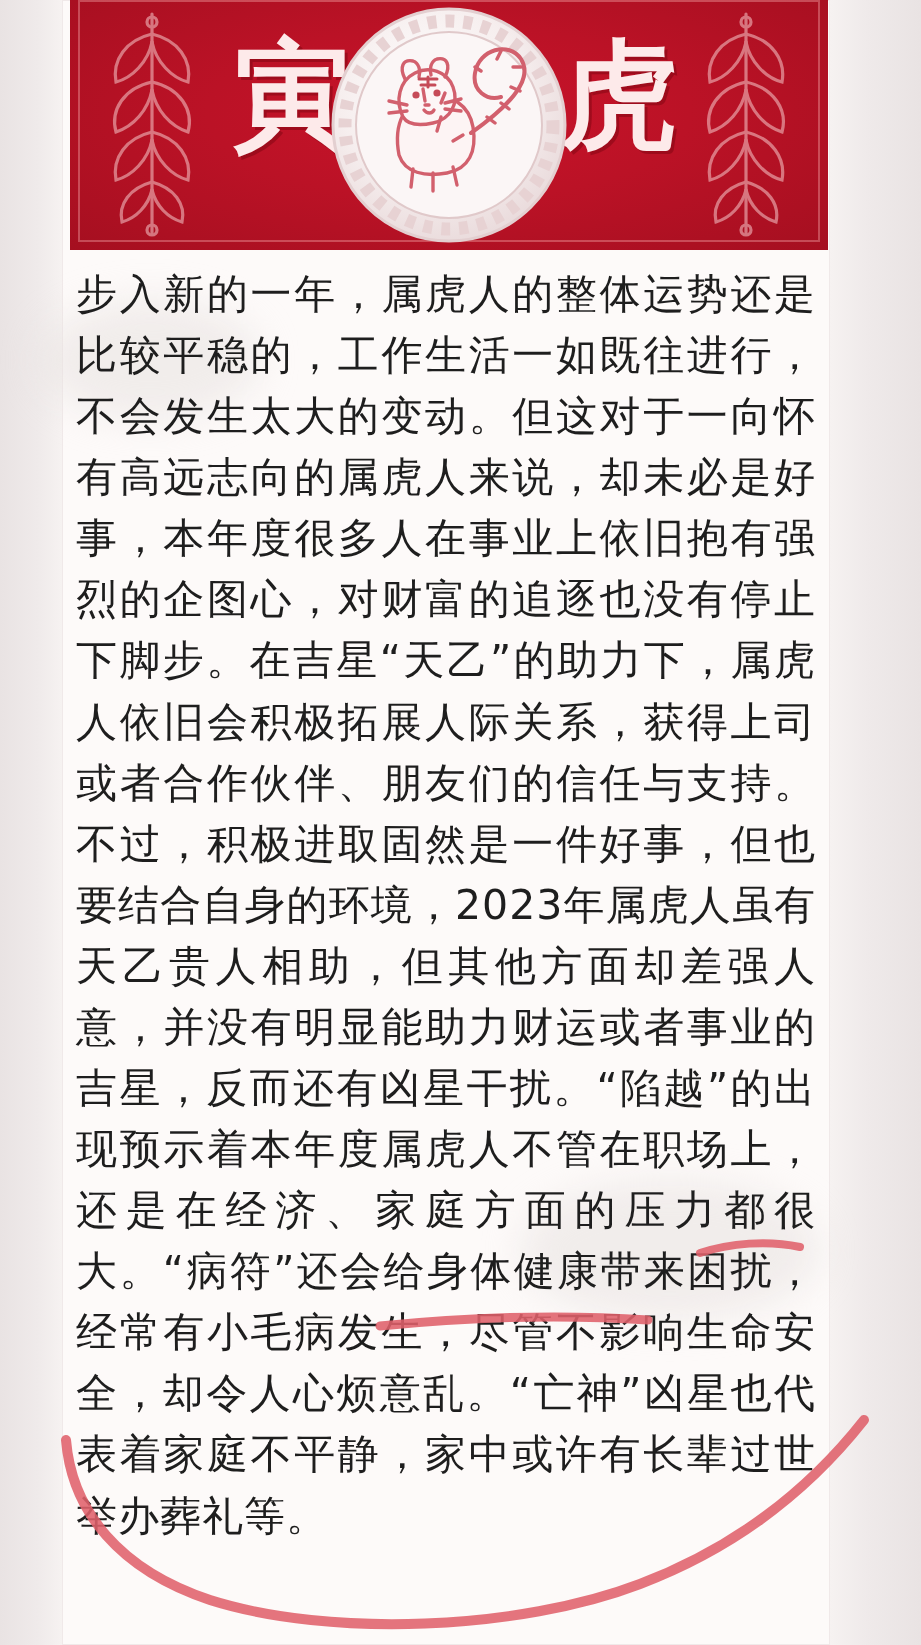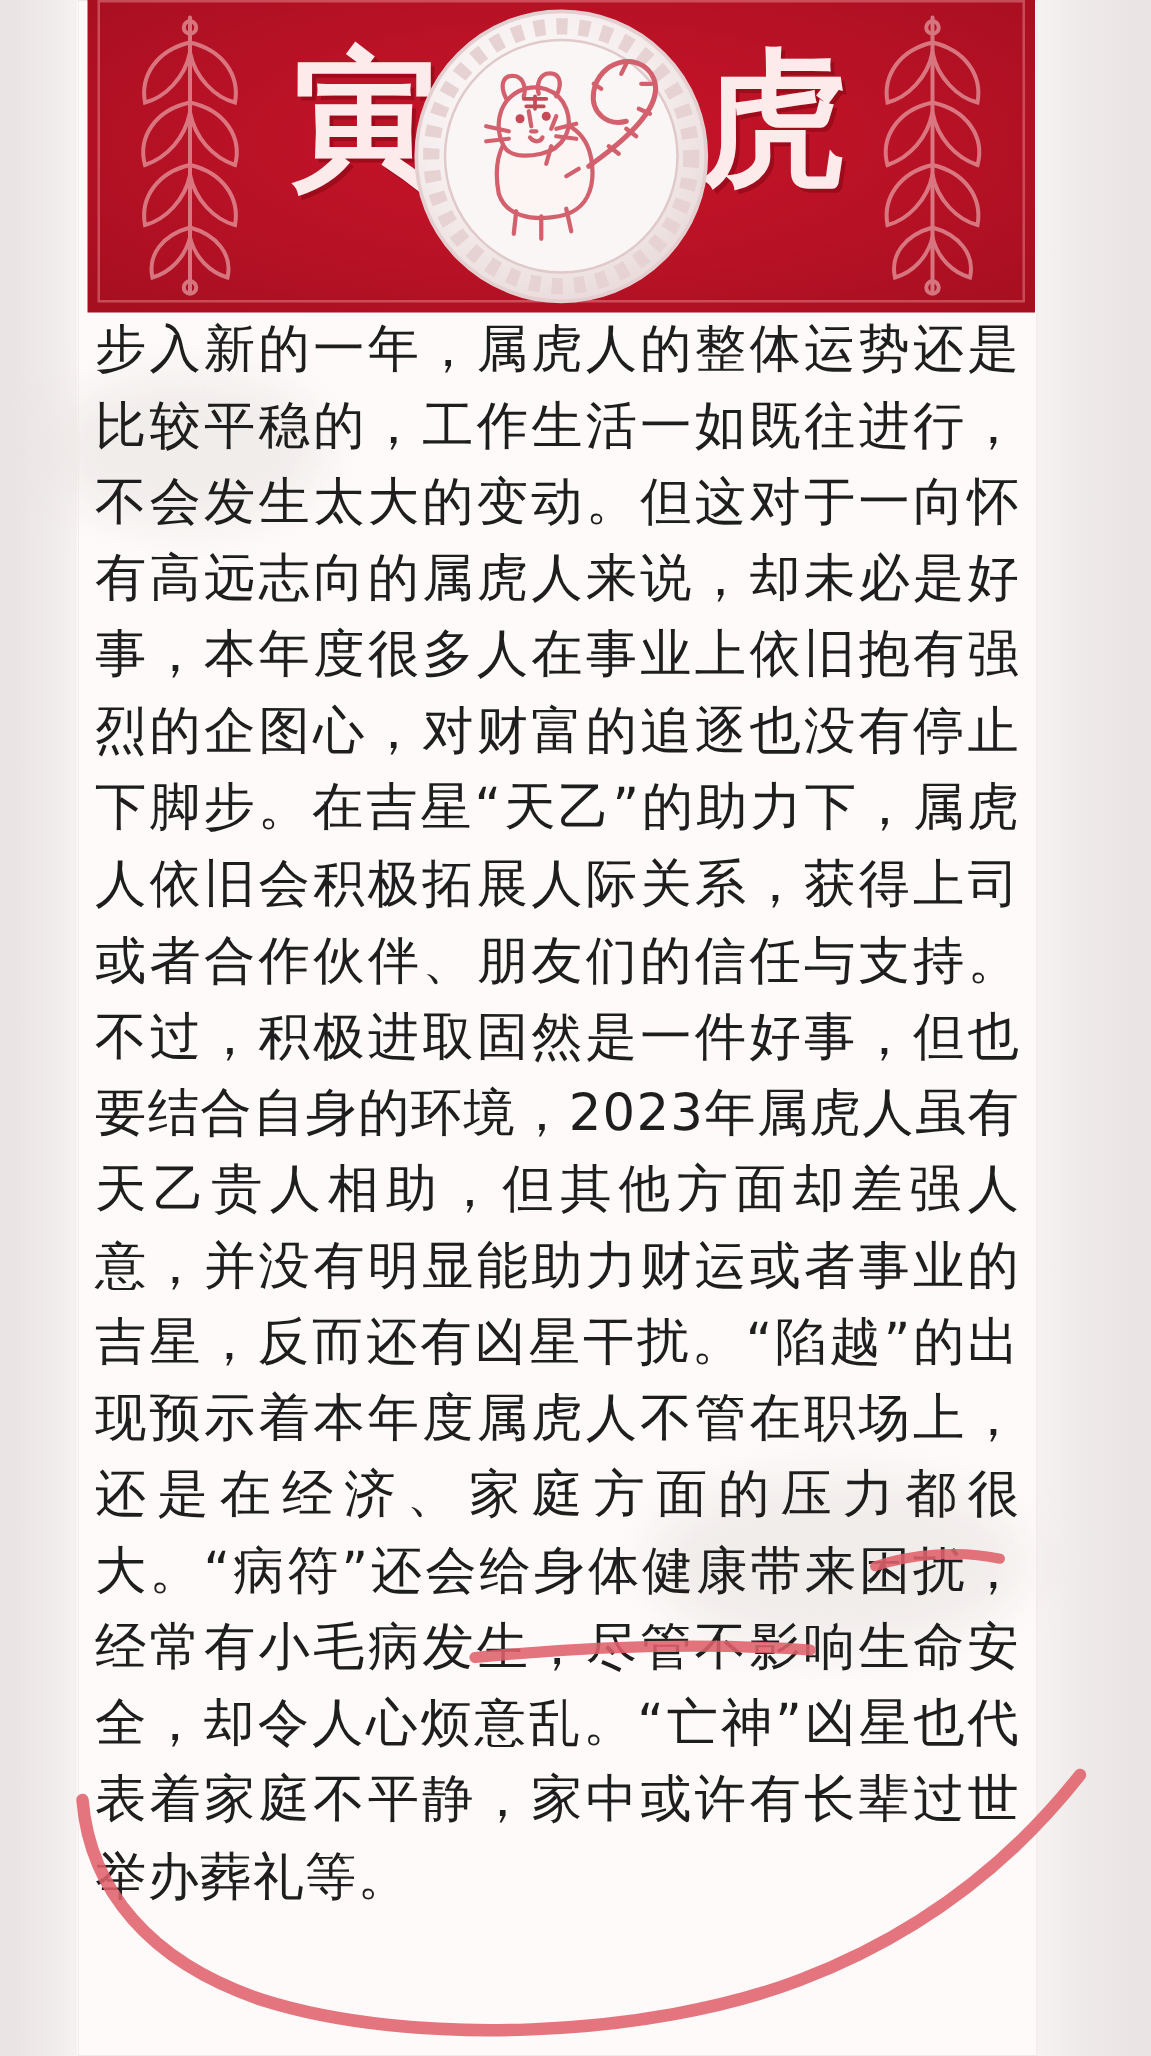--- a/index.html
+++ b/index.html
@@ -85,21 +85,21 @@
     top: 50%;
     transform: translate(-50%, -50%);
     width: 240px;
     height: 240px;
   }
 
   
   .article {
     position: absolute;
     left: 76px;
-    top: 249px;
+    top: 264px;
     width: 740px;
     font-family: "DejaVu Sans", "Liberation Sans", sans-serif;
     font-size: 41px;
     line-height: 1.49;
     color: #1e1e1e;
     text-align: justify;
     text-justify: inter-character;
     letter-spacing: 1px;
     white-space: pre-wrap;
     word-break: break-all;

